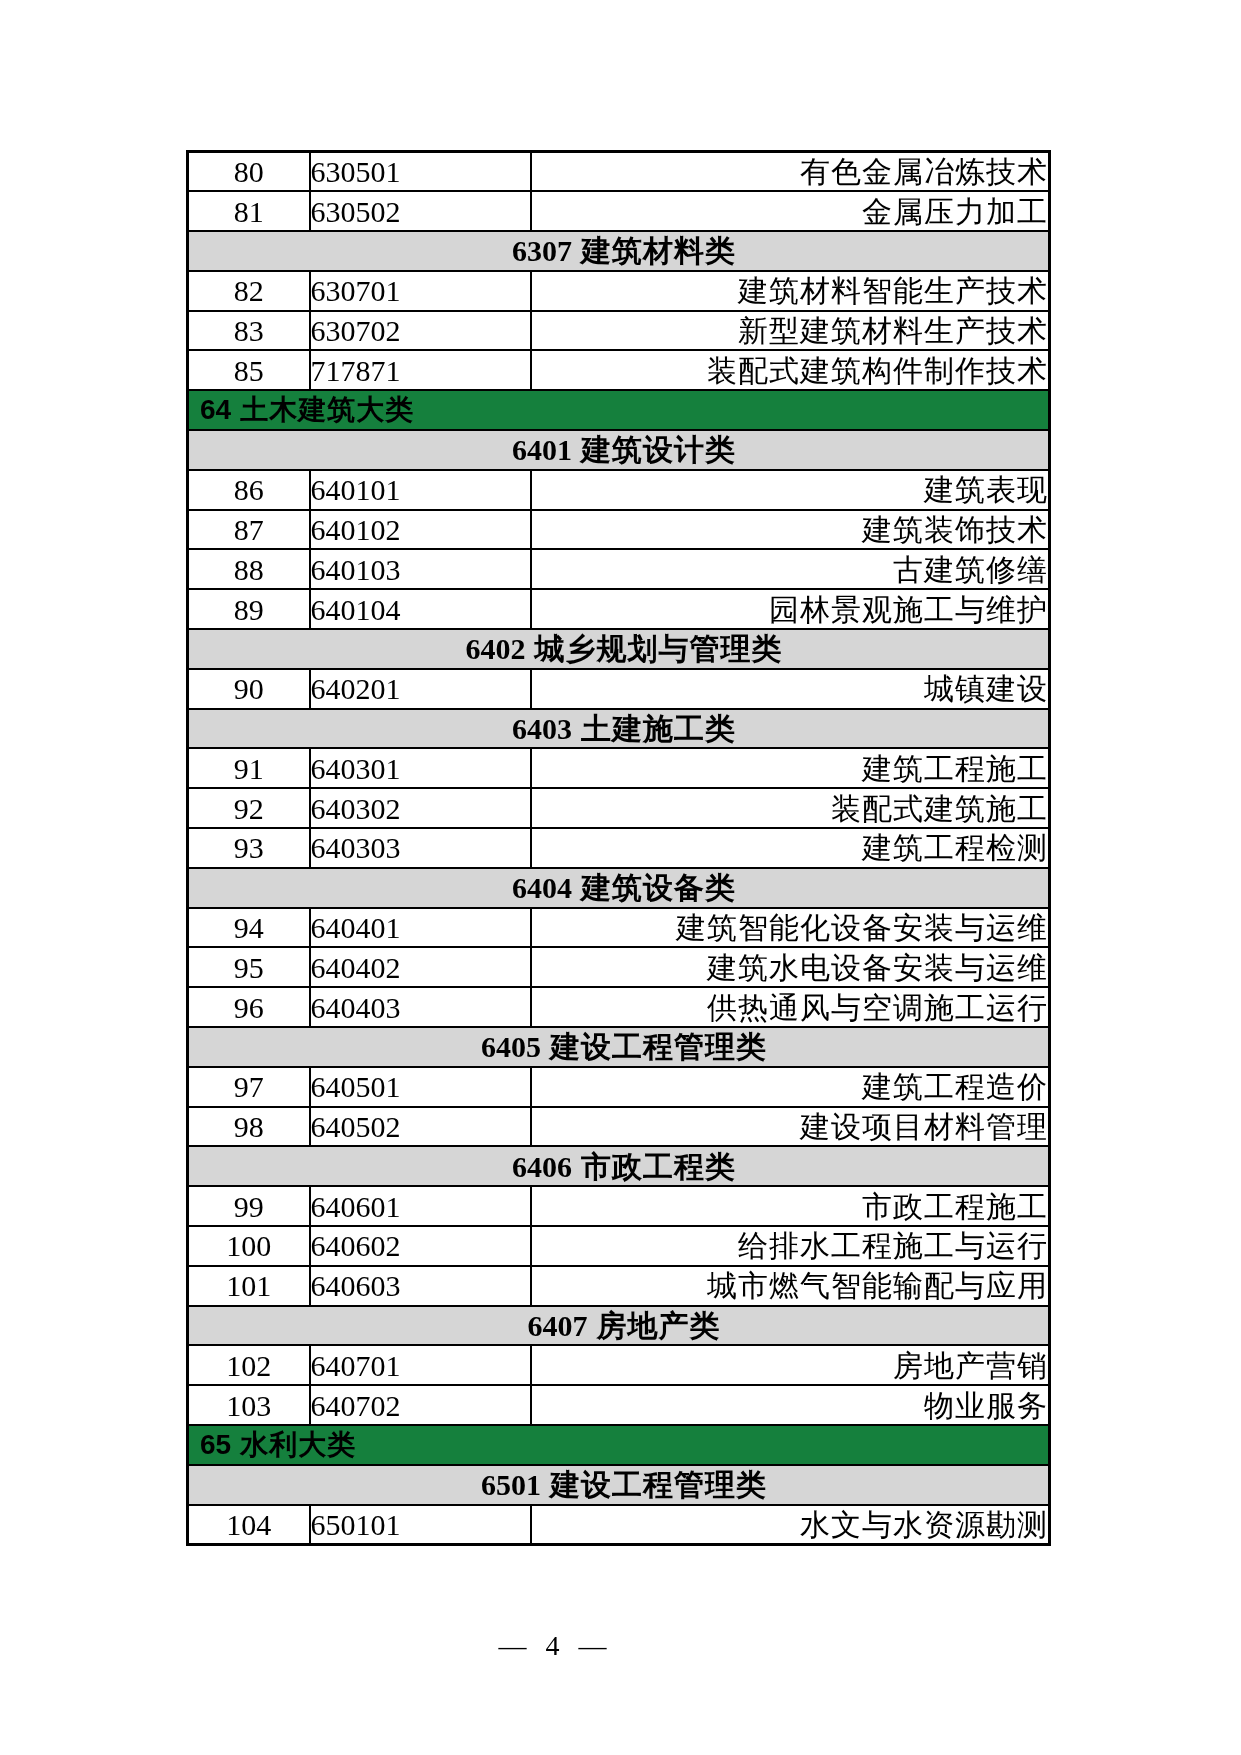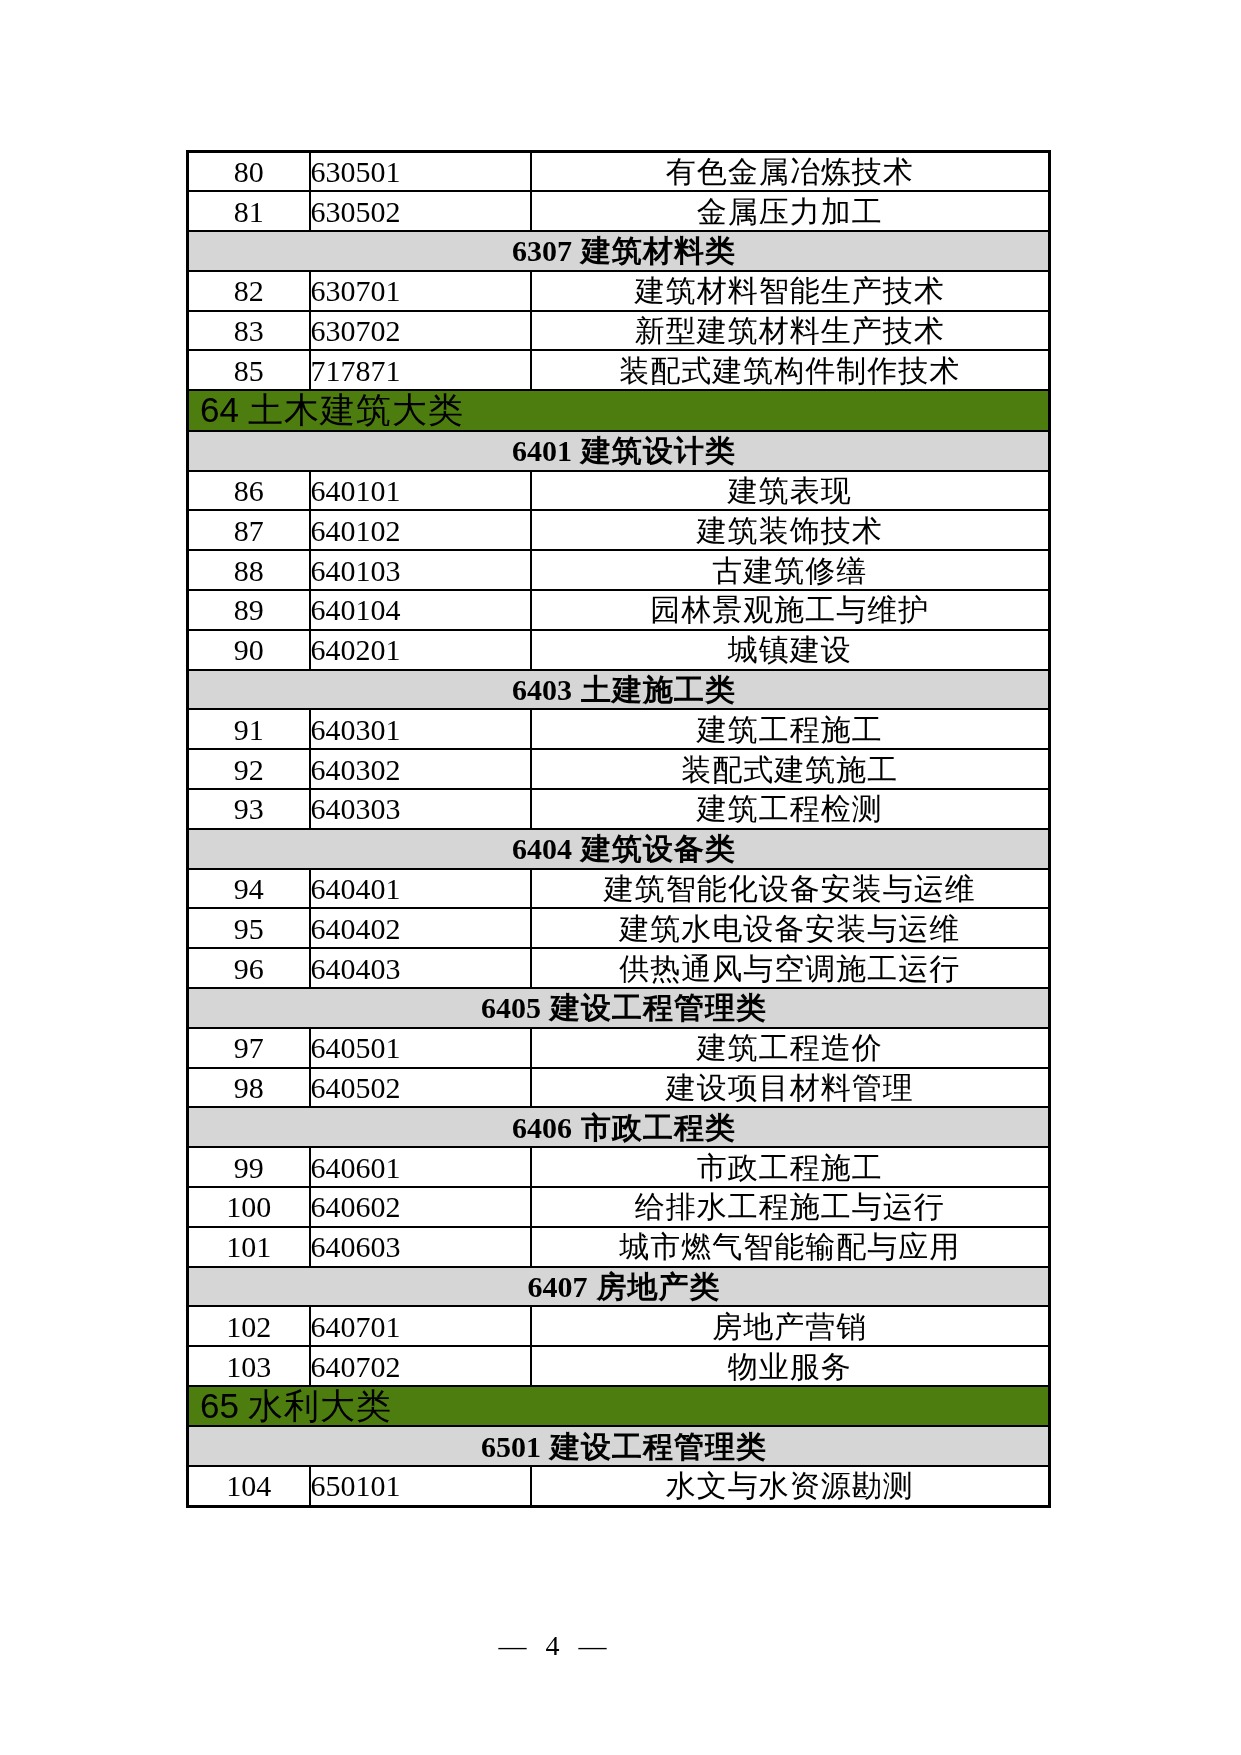--- a/index.html
+++ b/index.html
@@ -36,38 +36,38 @@
   table.majors-table tr {
     height: 39.8px;
   }
   td.col-seq {
     text-align: center;
   }
   td.col-code {
     text-align: left;
   }
   td.col-name {
-    text-align: center;
+    text-align: right;
     padding-left: 14px;
     letter-spacing: 1px;
     margin-left: 28px;
   }
   tr.group-row td {
     background: #d6d6d6;
     font-weight: 700;
     text-align: center;
     padding-left: 11px;
   }
   tr.category-row td {
-    background: #4d7c0f;
-    font-weight: 400;
+    background: #15803d;
+    font-weight: 700;
     text-align: left;
     padding-left: 11px;
     font-family: "Liberation Sans", "DejaVu Sans", sans-serif;
-    font-size: 35px;
+    font-size: 28px;
   }
   .hdr-name {
     margin-left: 9px;
     letter-spacing: 1px;
   }
   .page-footer {
     position: absolute;
     left: 0;
     top: 1630px;
     width: 100%;
@@ -136,20 +136,23 @@
         <tr class="data-row">
           <td class="col-seq">88</td>
           <td class="col-code">640103</td>
           <td class="col-name">古建筑修缮</td>
         </tr>
         <tr class="data-row">
           <td class="col-seq">89</td>
           <td class="col-code">640104</td>
           <td class="col-name">园林景观施工与维护</td>
         </tr>
+        <tr class="group-row">
+          <td colspan="3"><span class="hdr-code">6402</span><span class="hdr-name">城乡规划与管理类</span></td>
+        </tr>
         <tr class="data-row">
           <td class="col-seq">90</td>
           <td class="col-code">640201</td>
           <td class="col-name">城镇建设</td>
         </tr>
         <tr class="group-row">
           <td colspan="3"><span class="hdr-code">6403</span><span class="hdr-name">土建施工类</span></td>
         </tr>
         <tr class="data-row">
           <td class="col-seq">91</td>

